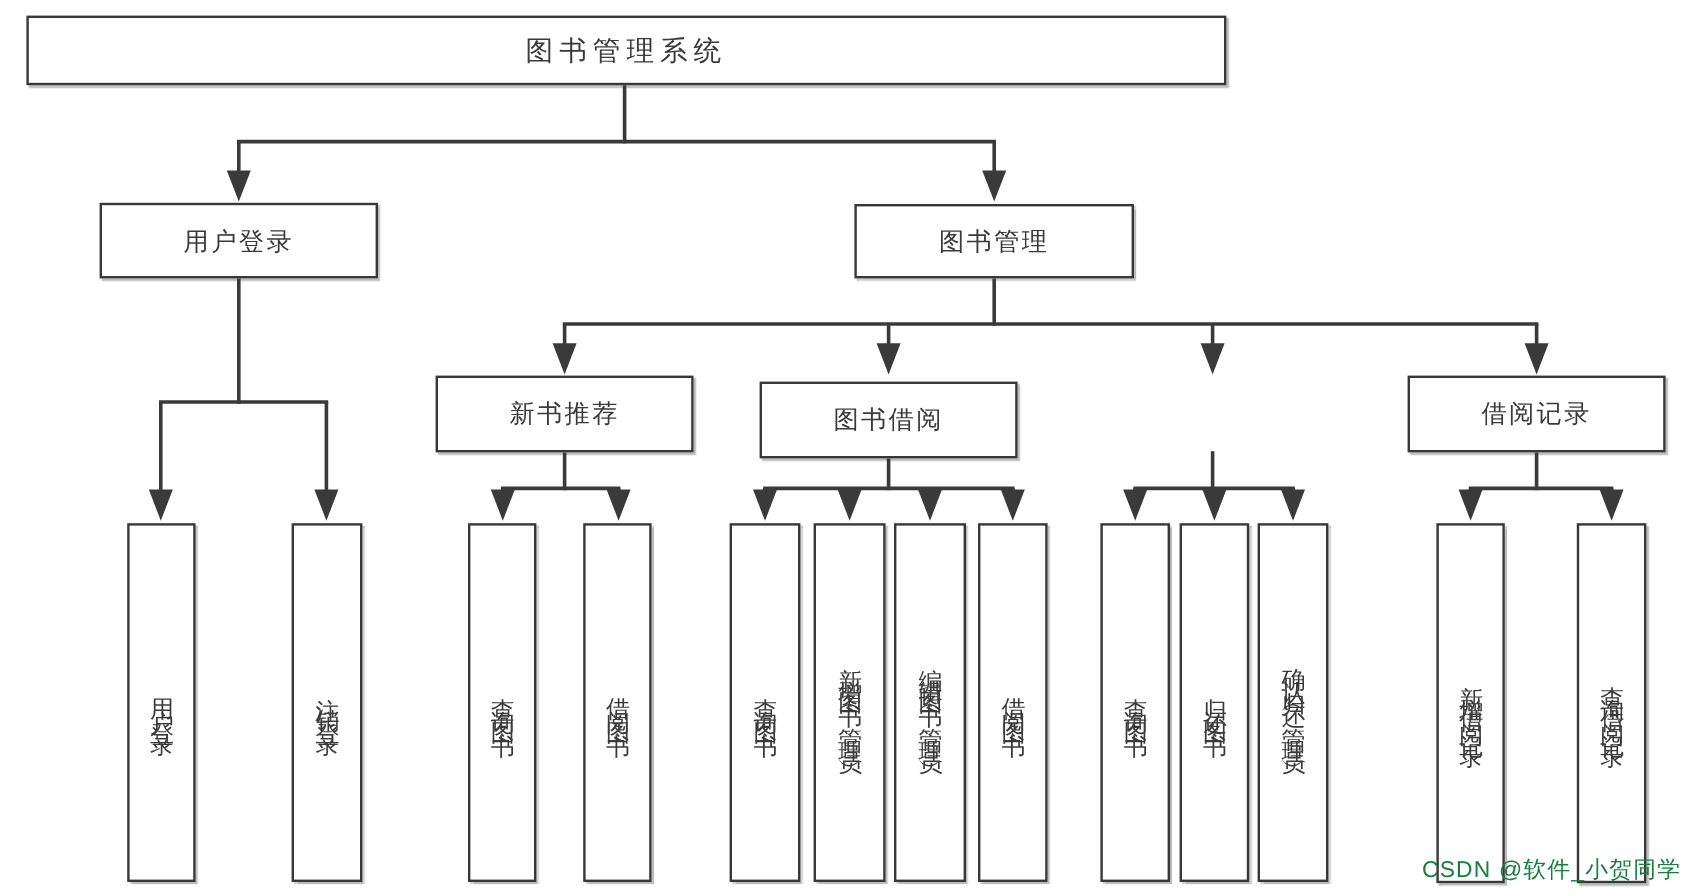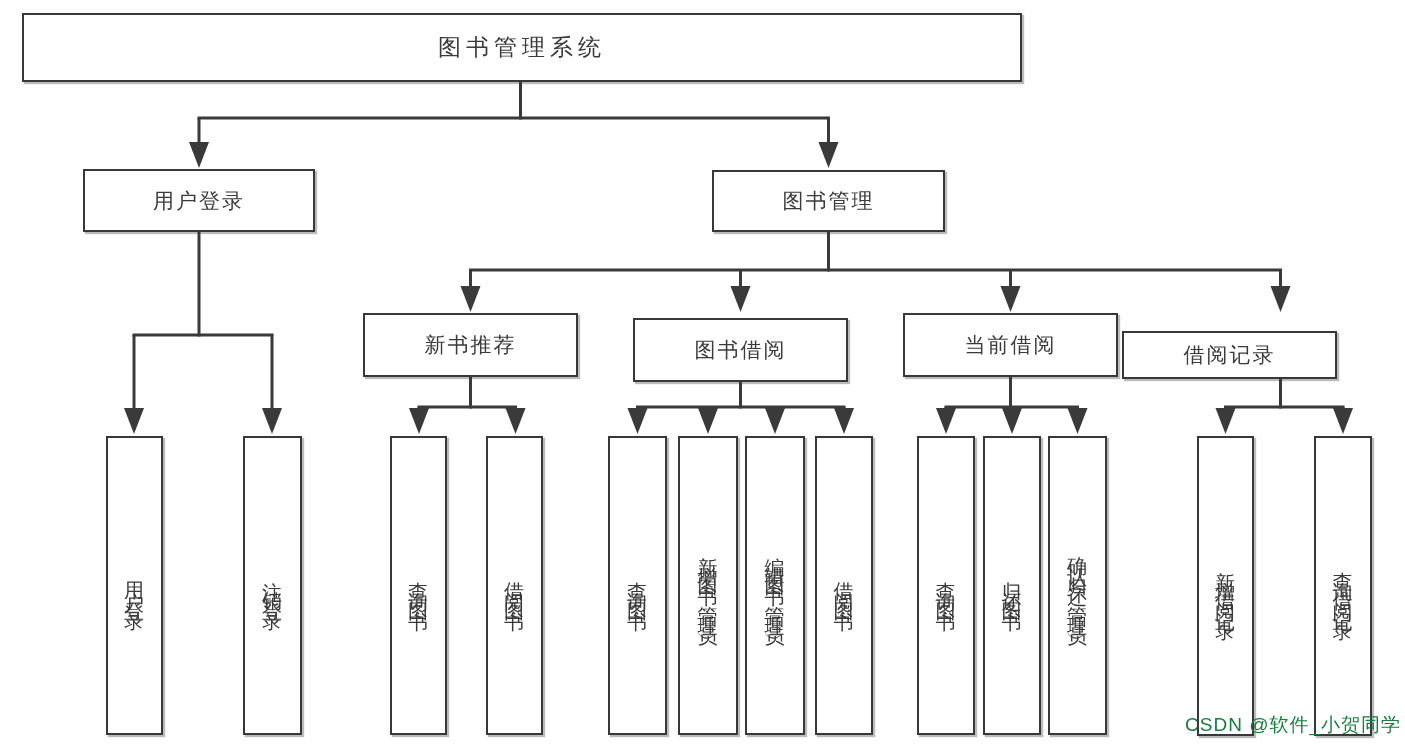--- a/index.html
+++ b/index.html
@@ -128,41 +128,38 @@
         <path d="M1280.5,376 L1280.5,408.5"></path>
         <path d="M1224,407 L1344.5,407"></path>
         <path d="M1225.5,407 L1225.5,414"></path>
         <polygon points="1215.5,408 1235.5,408 1225.5,434" stroke="none"></polygon>
         <path d="M1343,407 L1343,414"></path>
         <polygon points="1333,408 1353,408 1343,434" stroke="none"></polygon>
       </g>
     </g>
   </svg>
 
-  <div class="box h root" style="left:22px; top:13px; width:1000px; height:69px;">
+  <div class="box h root" style="left:22px; top:13px; width:1000px; height:58px;">
     <span>图书管理系统</span>
   </div>
 
   <div class="box h" style="left:83px; top:169px; width:232px; height:63px;">
     <span>用户登录</span>
   </div>
   <div class="box h" style="left:363px; top:313px; width:215px; height:64px;">
     <span>新书推荐</span>
   </div>
 
   <div class="box h" style="left:712px; top:170px; width:233px; height:62px;">
     <span>图书管理</span>
   </div>
   <div class="box h" style="left:633px; top:318px; width:215px; height:64px;">
     <span>图书借阅</span>
   </div>
-  <div class="box h" style="left:903px; top:313px; width:215px; height:64px;">
-    <span>当前借阅</span>
-  </div>
-  <div class="box h" style="left:1122px; top:313px; width:215px; height:48px;margin-top:18px;">
+  <div class="box h" style="left:1173px; top:313px; width:215px; height:64px;">
     <span>借阅记录</span>
   </div>
 
   <div class="box v" style="left:106px; top:436px; width:57px; height:299px;">
     <span>用户登录</span>
   </div>
   <div class="box v" style="left:243px; top:436px; width:59px; height:299px;">
     <span>注销登录</span>
   </div>
 

